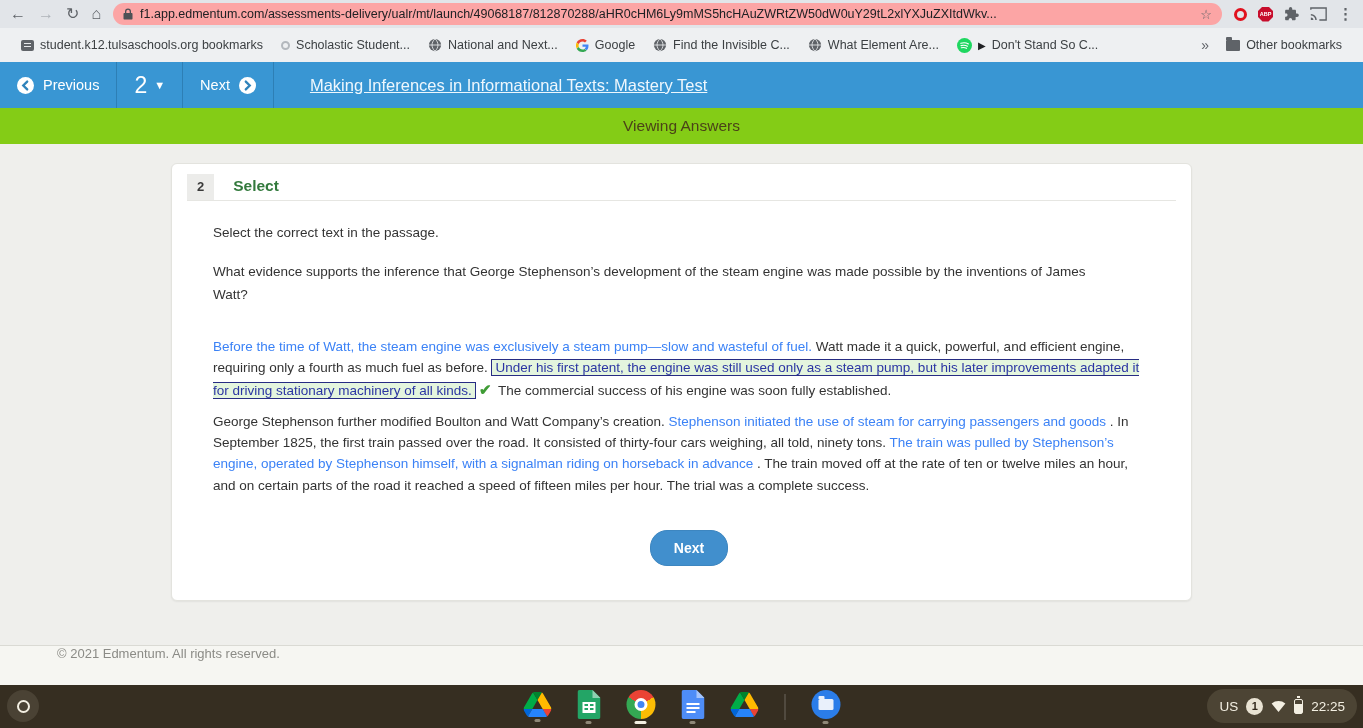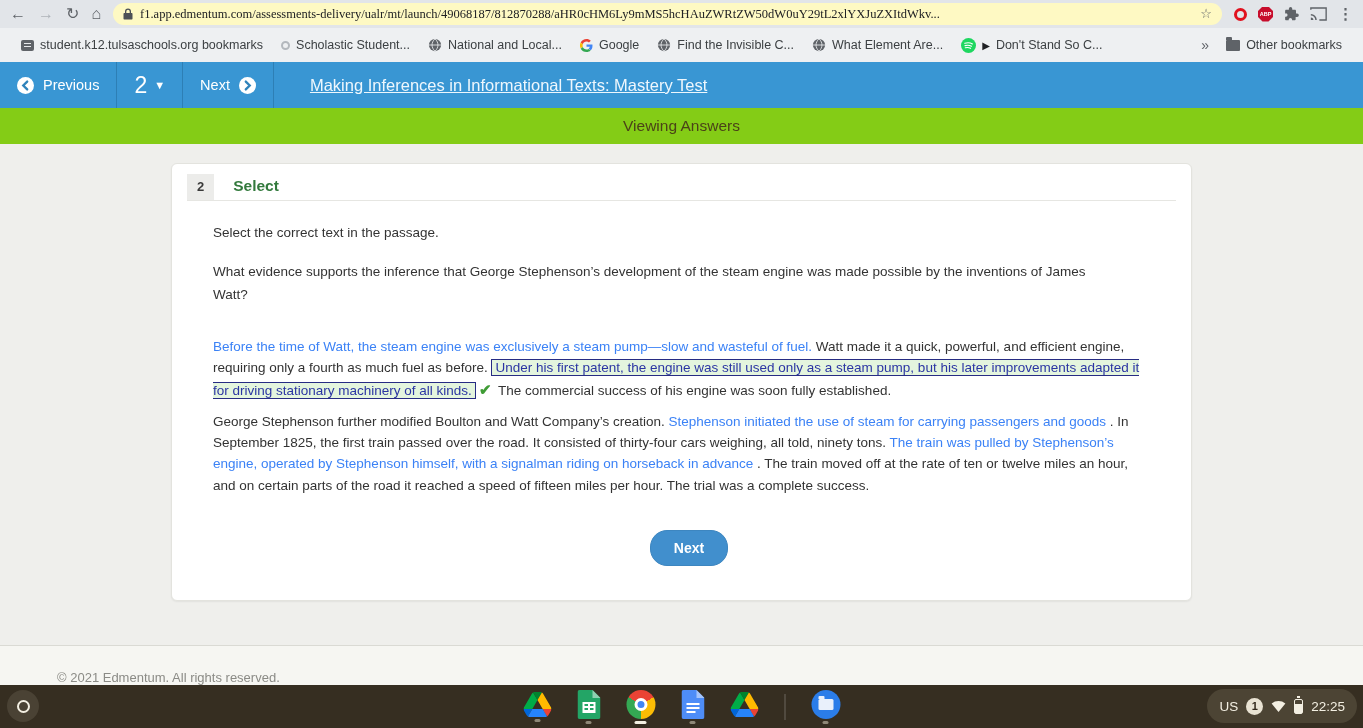--- a/index.html
+++ b/index.html
@@ -3,21 +3,21 @@
 <meta charset="utf-8">
 <style>
   * { box-sizing: border-box; margin: 0; padding: 0; }
   html,body { width:1363px; height:728px; overflow:hidden; }
   body { font-family:"Liberation Sans", sans-serif; background:#efefec; position:relative; }
 
   
   .toolbar { height:28px; background:#e2e5e9; display:flex; align-items:center; padding:0 10px; gap:12px; }
   .nav-ico { font-size:16px; color:#5f6368; line-height:1; cursor:default; }
   .nav-ico.disabled { color:#aeb3b9; }
-  .omnibox { flex:1; height:22px; background:#fef9c3; border-radius:11px; display:flex; align-items:center; padding:0 10px; gap:7px;font-family:Liberation Serif, serif; }
+  .omnibox { flex:1; height:22px; background:#fca5a5; border-radius:11px; display:flex; align-items:center; padding:0 10px; gap:7px; }
   .omnibox .url { font-size:12.5px; color:#202124; white-space:nowrap; overflow:hidden; flex:1; }
   .omnibox .star { font-size:13px; color:#5f6368; }
   .ext-row { display:flex; align-items:center; gap:11px; }
   .opera-ico { width:13px; height:13px; border:3.5px solid #e1111e; border-radius:50%; }
   .abp-ico { width:15px; height:15px; background:#c70d2c; clip-path:polygon(30% 0,70% 0,100% 30%,100% 70%,70% 100%,30% 100%,0 70%,0 30%); color:#fff; font-size:5.5px; font-weight:bold; display:flex; align-items:center; justify-content:center; }
   .kebab { font-size:15px; color:#5f6368; font-weight:bold; }
 
   
   .bookmarks { height:34px; background:#eef0f2; display:flex; align-items:center; padding:0 12px; font-size:12.5px; color:#3c4043; }
   .bm-item { display:flex; align-items:center; gap:6px; padding:0 9px; white-space:nowrap; }
@@ -55,21 +55,21 @@
   .passage { width:935px; }
   .passage-title { text-align:center; font-weight:bold; font-size:17.5px; color:#222; margin:14px 0 22px; }
   .passage p { line-height:21.3px; margin-bottom:10px; }
   .seg-option { color:#3b82f6; cursor:pointer; }
   .seg-selected { color:#2b35a3; background:#e4f5de; border:1px solid #272c83; padding:0 3px; cursor:pointer; }
   .check { color:#3f9c35; font-weight:bold; font-size:15px; margin:0 3px; }
   .next-wrap { text-align:center; margin-top:34px; }
   .next-btn { background:#418fcd; border:1px solid #3d86c0; color:#fff; font-weight:bold; font-size:14px; font-family:"Liberation Sans",sans-serif; padding:9px 23px; border-radius:17px; cursor:pointer; }
 
   
-  .footer { height:40px; background:#f6f6f2; border-top:1px solid #dadad4; display:flex; align-items:flex-end; padding-left:57px; font-size:13px; color:#8b8b86; }
+  .footer { height:40px; background:#f6f6f2; border-top:1px solid #dadad4; display:flex; align-items:flex-start; padding-left:57px; font-size:13px; color:#8b8b86; }
 
   
   .shelf { height:43px; background:#362e21; position:relative; }
   .launcher { position:absolute; left:7px; top:5px; width:32px; height:32px; border-radius:50%; background:#4a4234; display:flex; align-items:center; justify-content:center; cursor:pointer; }
   .launcher .ring { width:13px; height:13px; border:2.5px solid #f3efe2; border-radius:50%; }
   .shelf-center { position:absolute; left:50%; top:0; transform:translateX(-50%); height:43px; display:flex; align-items:center; gap:26px; }
   .shelf-app { display:flex; flex-direction:column; align-items:center; gap:2px; cursor:pointer; }
   .pip { width:6px; height:3px; border-radius:2px; background:#8f8878; }
   .pip.active { width:12px; background:#f3efe2; }
   .chrome-ico { width:29px; height:29px; border-radius:50%; background:conic-gradient(from -60deg,#ea4335 0 120deg,#fbbc05 0 240deg,#34a853 0 360deg); display:flex; align-items:center; justify-content:center; }
@@ -119,21 +119,21 @@
   </span>
   <span class="bm-item">
     <span class="bm-dot"></span>
     <span>Scholastic Student...</span>
   </span>
   <span class="bm-item">
     <svg width="14" height="14" viewBox="0 0 16 16">
         <circle cx="8" cy="8" r="7" fill="#5f6368"></circle>
         <path d="M1 8h14M8 1c-4.5 4-4.5 10 0 14M8 1c4.5 4 4.5 10 0 14" stroke="#e8eaed" stroke-width="1" fill="none"></path>
       </svg>
-    <span>National and Local...</span>
+    <span>National and Next...</span>
   </span>
   <span class="bm-item">
     <svg width="13" height="13" viewBox="0 0 48 48">
         <path fill="#EA4335" d="M24 9.5c3.5 0 6.6 1.2 9.1 3.6l6.8-6.8C35.7 2.4 30.2 0 24 0 14.6 0 6.5 5.4 2.5 13.2l7.9 6.2C12.3 13.4 17.7 9.5 24 9.5z"></path>
         <path fill="#4285F4" d="M46.1 24.5c0-1.6-.1-3.1-.4-4.5H24v9h12.4c-.5 2.9-2.2 5.4-4.7 7l7.6 5.9c4.4-4.1 6.8-10.1 6.8-17.4z"></path>
         <path fill="#FBBC05" d="M10.4 28.6a14.5 14.5 0 0 1 0-9.2l-7.9-6.2a24 24 0 0 0 0 21.6z"></path>
         <path fill="#34A853" d="M24 48c6.2 0 11.4-2 15.2-5.5l-7.6-5.9c-2.1 1.4-4.8 2.2-7.6 2.2-6.3 0-11.7-3.9-13.6-9.4l-7.9 6.2C6.5 42.6 14.6 48 24 48z"></path>
       </svg>
     <span>Google</span>
   </span>

